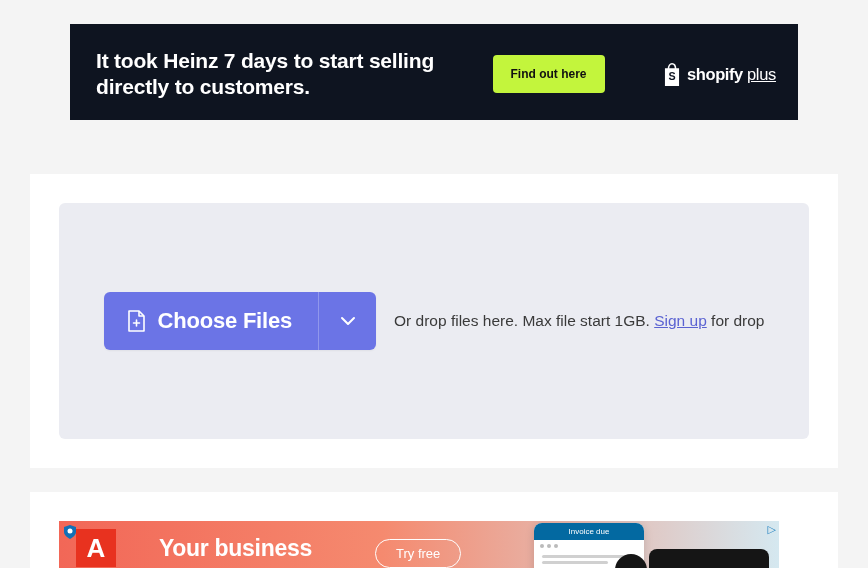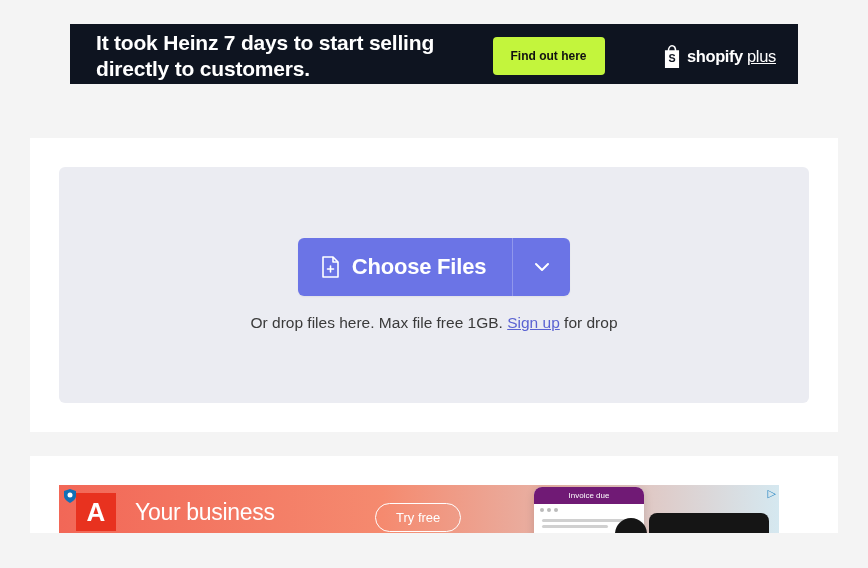--- a/index.html
+++ b/index.html
@@ -7,21 +7,21 @@
       font-family: -apple-system, BlinkMacSystemFont, "Segoe UI", Arial, sans-serif;
       background: #f4f4f4;
       width: 868px;
       height: 568px;
       overflow: hidden;
     }
     .ad-banner-top {
       background: #0e1420;
       margin: 24px auto 0;
       width: 728px;
-      height: 60px;
+      height: 96px;
       display: flex;
       align-items: center;
       justify-content: space-between;
       padding: 4px 22px 0 26px;
     }
     .ad-banner-top .headline {
       color: #fff;
       font-weight: 700;
       font-size: 21px;
       line-height: 1.22;
@@ -65,21 +65,20 @@
       margin: 54px 30px 24px;
       padding: 29px;
     }
     .dropzone {
       border: 2px dashed #bfc2ch;
       border-color: #b8b9be;
       border-radius: 6px;
       background: #ebecf2;
       min-height: 236px;
       display: flex;
-      flex-direction: column;
       align-items: center;
       justify-content: center;
       gap: 18px;
     }
     .choose-wrap {
       display: flex;
       border-radius: 6px;
       overflow: hidden;
       box-shadow: 0 1px 2px rgba(0,0,0,0.05);
     }
@@ -153,25 +152,25 @@
     }
     .ad-info {
       position: absolute;
       right: 3px;
       top: 2px;
       color: #1d7fbf;
       font-size: 11px;
     }
     .bottom-headline {
       position: absolute;
-      left: 76px;
+      left: 100px;
       top: 14px;
       color: #fff;
       font-size: 23px;
-      font-weight: 400;
+      font-weight: 700;
       letter-spacing: -0.3px;
     }
     .try-free {
       position: absolute;
       left: 316px;
       top: 18px;
       border: 1.5px solid #fff;
       color: #fff;
       background: transparent;
       border-radius: 18px;
@@ -183,21 +182,21 @@
       position: absolute;
       left: 475px;
       top: 2px;
       width: 110px;
       height: 60px;
       background: #fff;
       border-radius: 8px 8px 0 0;
       box-shadow: 0 2px 10px rgba(0,0,0,0.15);
     }
     .mock-titlebar {
-      background: #701a75;
+      background: #0369a1;
       color: #fff;
       font-size: 8px;
       padding: 4px 8px;
       border-radius: 8px 8px 0 0;
       text-align: center;
     }
     .mock-dots {
       display: flex;
       gap: 3px;
       padding: 4px 6px;
@@ -263,21 +262,21 @@
         </svg>
         <span>Choose Files</span>
       </button>
       <button class="choose-dropdown">
         <svg width="16" height="10" viewBox="0 0 16 10" fill="none">
           <path d="M2 2 L8 8 L14 2" stroke="#fff" stroke-width="2" fill="none" stroke-linecap="round" stroke-linejoin="round"></path>
         </svg>
       </button>
     </div>
     <div class="drop-text">
-      <span>Or drop files here. Max file free 1GB. </span><a>Sign up</a><span> for drop</span>
+      <span>Or drop files here. Max file start 1GB. </span><a>Sign up</a><span> for drop</span>
     </div>
   </div>
 </div>
 
 <div class="ad-card-bottom">
   <div class="ad-banner-bottom">
     <svg class="adobe-shield" width="16" height="16" viewBox="0 0 16 16">
       <path d="M8 1 L14 3 L14 8 C14 12 8 15 8 15 C8 15 2 12 2 8 L2 3 Z" fill="#1270b6"></path>
       <circle cx="8" cy="7" r="2.5" fill="#fff"></circle>
     </svg>

